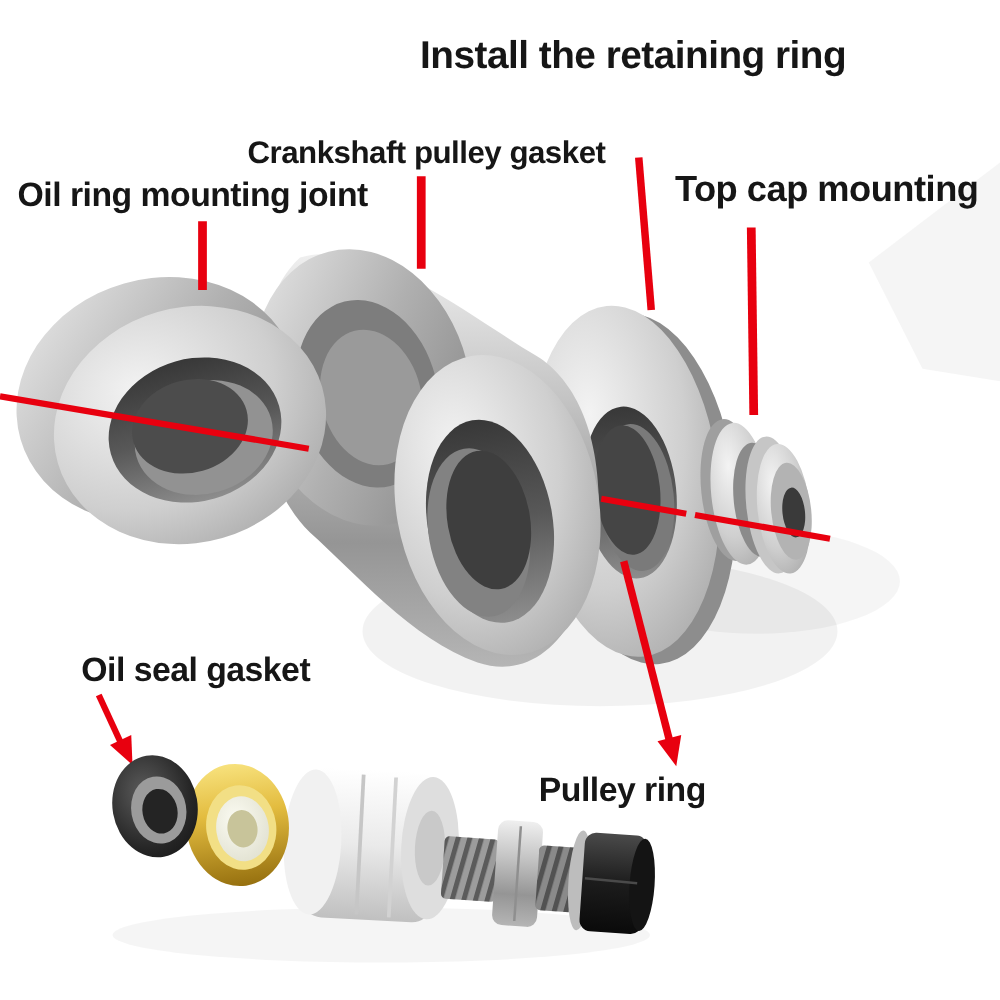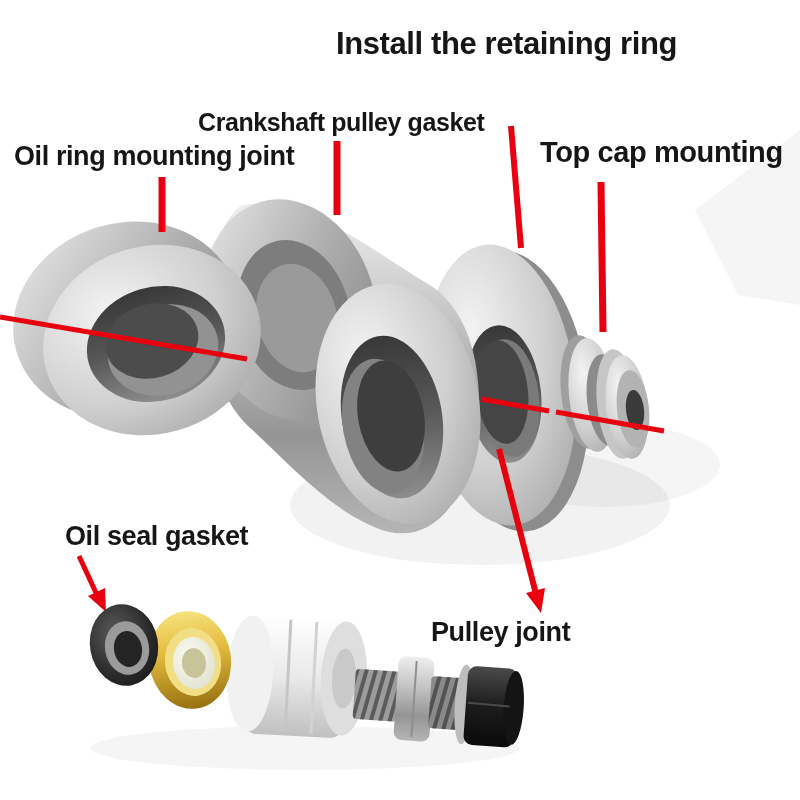--- a/index.html
+++ b/index.html
@@ -189,15 +189,15 @@
       </g>
 
     </g>
   </svg>
 
   <div class="label title">Install the retaining ring</div>
   <div class="label l-cpg">Crankshaft pulley gasket</div>
   <div class="label l-osmj">Oil ring mounting joint</div>
   <div class="label l-tca">Top cap mounting</div>
   <div class="label l-osg">Oil seal gasket</div>
-  <div class="label l-pb">Pulley joint</div>
+  <div class="label l-pb">Pulley ring</div>
 
 </div>
 
 </body></html>

